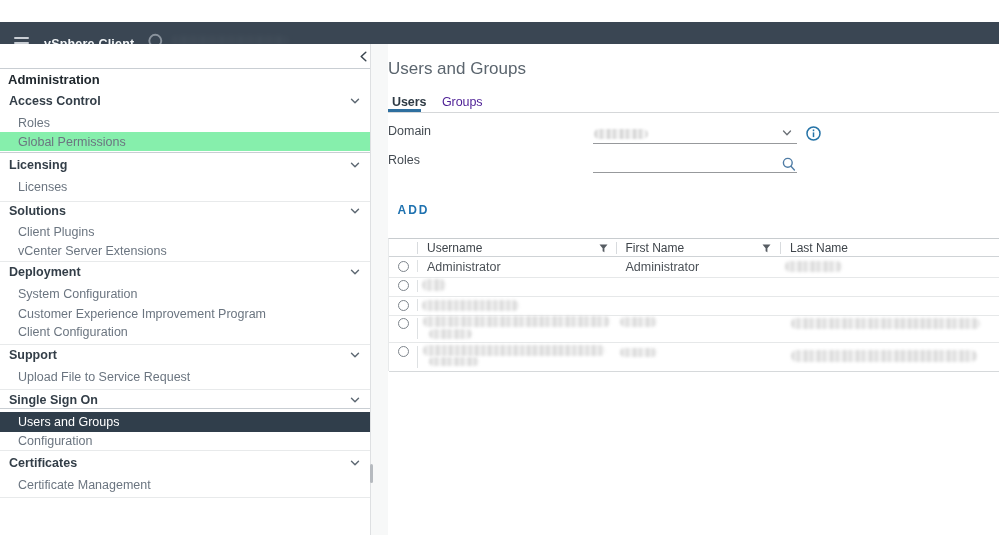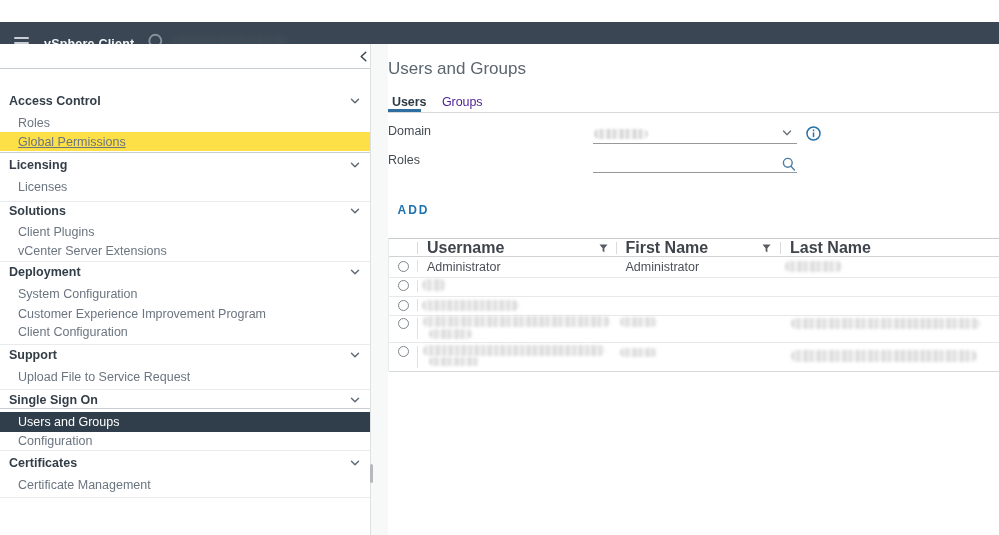--- a/index.html
+++ b/index.html
@@ -25,21 +25,21 @@
   #collapseBtn { position:absolute; left:357px; top:6px; width:13px; height:13px; cursor:pointer; }
   .side-divider { position:absolute; left:0; width:371px; height:1px; background:#E8EAEB; }
   .side-divider.strong { background:#C9CED3; }
   #navTitle { position:absolute; left:8px; width:350px; font-size:13px; font-weight:700; color:#20282E;
     display:flex; align-items:center; }
   .nav-hdr { position:absolute; left:0; width:371px; display:flex; align-items:center;
     padding-left:9px; font-size:12.5px; font-weight:700; color:#333E48; cursor:pointer; }
   .nav-hdr svg { position:absolute; right:10px; }
   .nav-item { position:absolute; left:0; width:371px; display:flex; align-items:center;
     padding-left:18px; font-size:12.5px; font-weight:400; color:#6B7580; cursor:pointer; }
-  .nav-item.hl { background:#fde047;text-decoration:underline; }
+  .nav-item.hl { background:#86efac; }
   .nav-item.sel { background:#303E4B; color:#FFFFFF; width:370px; }
 
   
   #strip { position:absolute; left:370px; top:44px; width:18px; height:491px;
     background:#F7F8F8; border-left:1px solid #DEE0E2; }
   #stripHandle { position:absolute; left:369.5px; top:464px; width:3.5px; height:18.5px;
     background:#B6BABF; border-radius:2px; cursor:row-resize; z-index:5; }
 
   
   #main { position:absolute; left:388px; top:44px; width:611px; height:491px; background:#fff; }
@@ -68,21 +68,21 @@
 
   #addBtn { position:absolute; left:9.5px; top:159px; font-size:12px; font-weight:700; color:#1F72B0;
     letter-spacing:2px; cursor:pointer; }
 
   
   #grid { position:absolute; left:0; top:194px; width:611px; height:132.5px;
     border-top:1px solid #C8CCCF; border-left:1px solid #E8EAEB; }
   #gridHeader { position:absolute; left:0; top:0; width:611px; height:17.5px;
     border-bottom:1px solid #CFD3D6; background:#fff; }
   .th { position:absolute; top:0; height:17.5px; display:flex; align-items:center;
-    font-size:16px; font-weight:700; color:#3F454B; }
+    font-size:12px; font-weight:400; color:#3F454B; }
   .col-sep { position:absolute; top:3px; width:1px; height:11.5px; background:#D8DBDE; }
   .funnel { position:absolute; top:4.5px; cursor:pointer; }
   .row-sep { position:absolute; left:0; width:611px; height:1px; background:#E6E8E9; }
   #gridBottom { position:absolute; left:0; top:132.3px; width:611px; height:1px; background:#D6D9DB; }
   .radio { position:absolute; width:11px; height:11px; border:1px solid #7E858C; border-radius:50%;
     background:#fff; cursor:pointer; }
   .cell-sep { position:absolute; width:1px; background:#DEE1E3; }
   .cell-text { position:absolute; font-size:12.5px; color:#4B5157; line-height:14px; white-space:nowrap; }
   .redact { position:absolute; border-radius:6px;
     background:repeating-linear-gradient(90deg,#d8d8d8 0 3px,#eeeeee 3px 6.5px,#dddddd 6.5px 9.5px,#f3f3f3 9.5px 13px);
@@ -104,20 +104,21 @@
       <circle cx="8.3" cy="8.8" r="6" fill="none" stroke="#8A939D" stroke-width="1.9"></circle>
       <line x1="12.8" y1="13.9" x2="17" y2="18.4" stroke="#8A939D" stroke-width="1.9" stroke-linecap="round"></line>
     </svg>
     <div class="hdr-redact"></div>
   </div>
 
   <div id="sidebar">
     <svg id="collapseBtn" viewBox="0 0 13 13">
       <polyline points="8.8,2.2 4.2,6.5 8.8,10.8" fill="none" stroke="#3A454F" stroke-width="1.5" stroke-linecap="round" stroke-linejoin="round"></polyline>
     </svg>
+    <div id="navTitle" style="top: 23.5px; height: 23px;">Administration</div>
     <div id="navRows">
         <div class="side-divider strong" style="top: 24px;"></div>
         <div class="nav-hdr" style="top: 46.5px; height: 21px;">Access Control<svg width="12" height="12" viewBox="0 0 12 12">
             <polyline points="2.5,4.2 6,7.8 9.5,4.2" fill="none" stroke="#5E6973" stroke-width="1.4" stroke-linecap="round" stroke-linejoin="round"></polyline>
           </svg></div>
         <div class="nav-item" style="top: 69px; height: 19px;">Roles</div>
         <div class="nav-item hl" style="top: 88px; height: 19px;">Global Permissions</div>
         <div class="side-divider strong" style="top: 108.2px;"></div>
         <div class="nav-hdr" style="top: 110.5px; height: 21px;">Licensing<svg width="12" height="12" viewBox="0 0 12 12">
             <polyline points="2.5,4.2 6,7.8 9.5,4.2" fill="none" stroke="#5E6973" stroke-width="1.4" stroke-linecap="round" stroke-linejoin="round"></polyline>

